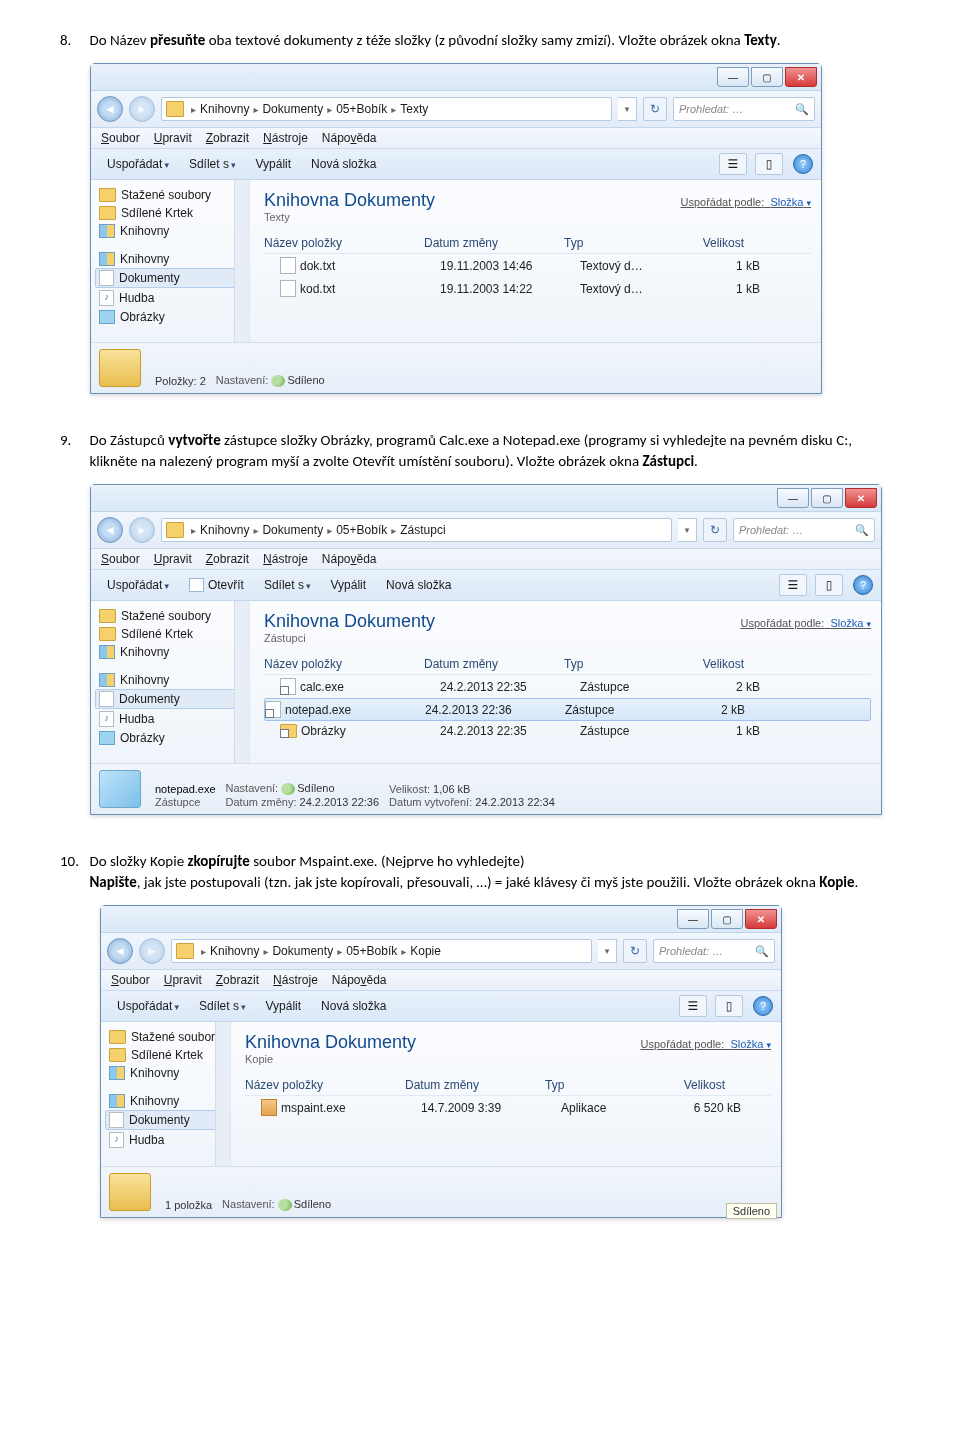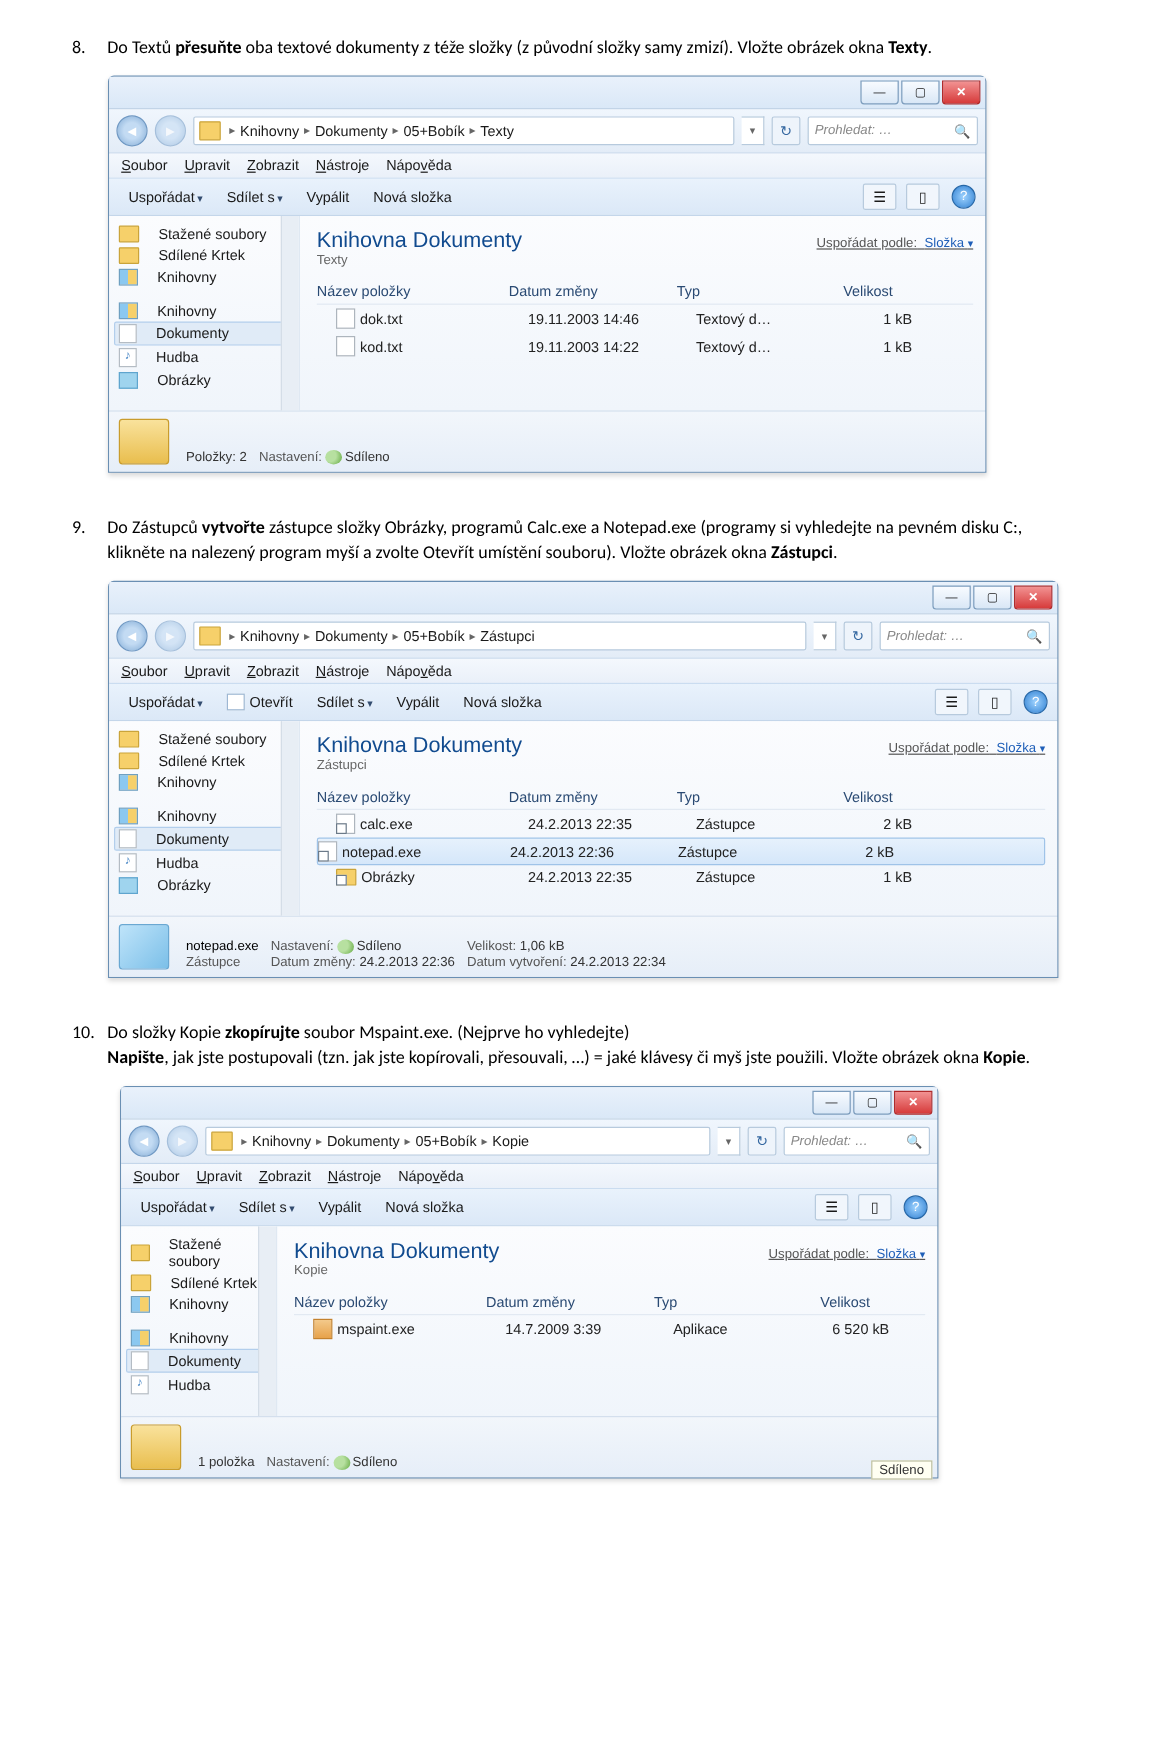--- a/index.html
+++ b/index.html
@@ -137,21 +137,21 @@
   }
 
   
   .win-body { display:flex; min-height:100px; background: linear-gradient(#fbfcfe,#f0f5fb); }
   .nav-pane {
     width:150px; padding:6px 4px;
     border-right:1px solid #dfe8f2;
     font-size:12px;
   }
   .nav-group { margin-bottom:10px; }
-  .nav-row { display:flex; align-items:center; gap:16px; padding:2px 4px; }
+  .nav-row { display:flex; align-items:center; gap:5px; padding:2px 4px; }
   .nav-row.sel { background:#e0ebf7; border:1px solid #b2ceec; border-radius:2px; padding:1px 3px; }
   .ico-folder { width:15px; height:12px; background:#f6d06a; border:1px solid #caa43a; border-radius:1px; }
   .ico-lib { width:14px; height:12px; background:linear-gradient(90deg,#8bc8f0 50%,#f6d06a 50%); border:1px solid #6fa0c1; }
   .ico-doc { width:13px; height:14px; background:#fff; border:1px solid #b4bcc4; }
   .ico-music { width:13px; height:14px; background:#fff; border:1px solid #b4bcc4; color:#4d8ac7; font-size:10px; text-align:center; }
   .ico-pic { width:14px; height:12px; background:#9fd4ee; border:1px solid #5fa5ce; }
   .scroll-stub { position:absolute; right:0; top:0; bottom:0; width:14px; background:#e8eef5; border-left:1px solid #d4dde7; }
   .nav-wrap { position:relative; }
 
   
@@ -225,21 +225,21 @@
   }
   .win.narrow { position:relative; }
 
 </style>
 </head>
 <body>
 
 <div class="q-item">
   <span class="q-num">8.</span>
   <span class="q-body">
-    <span>Do Textů </span><b>přesuňte</b><span> oba textové dokumenty z téže složky (z původní složky samy zmizí). Vložte obrázek okna </span><b>Texty</b><span>.</span>
+    <span>Do Název </span><b>přesuňte</b><span> oba textové dokumenty z téže složky (z původní složky samy zmizí). Vložte obrázek okna </span><b>Texty</b><span>.</span>
   </span>
 </div>
 
 <div class="win">
   <div class="titlebar">
     <div class="win-btns">
       <div class="win-btn">―</div>
       <div class="win-btn">▢</div>
       <div class="win-btn close">✕</div>
     </div>

